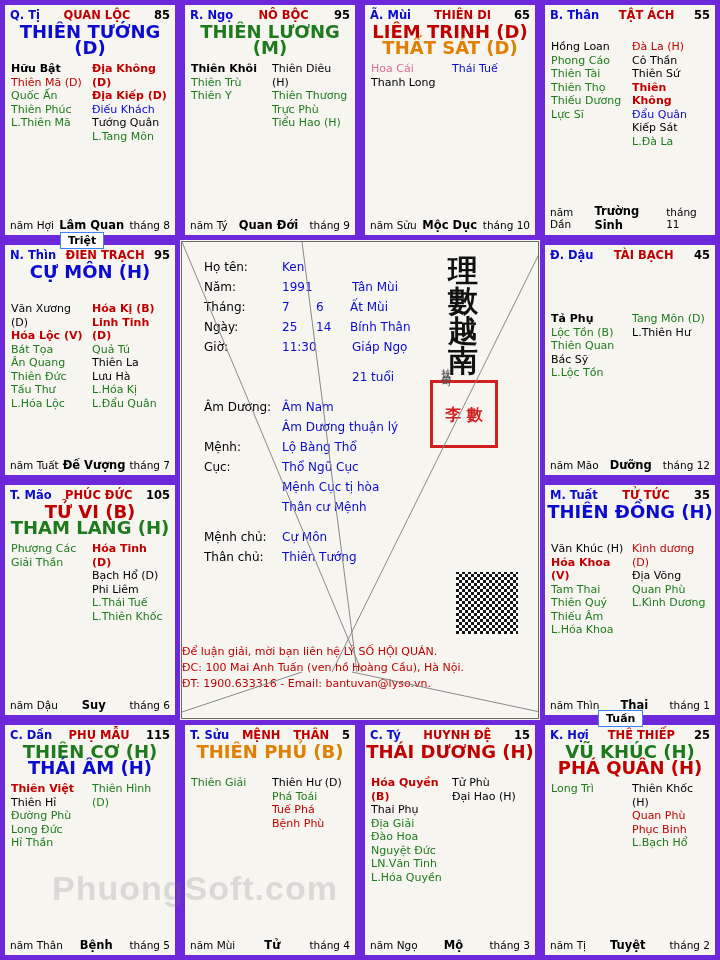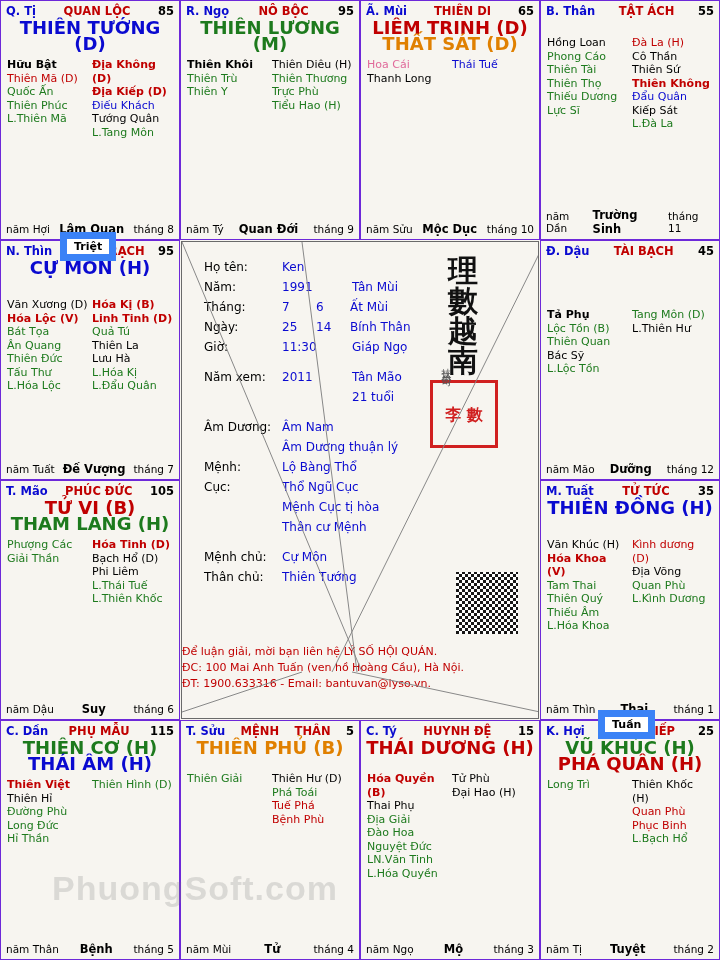--- a/index.html
+++ b/index.html
@@ -12,21 +12,21 @@
     position:relative;
     overflow:hidden;
   }
   #grid{
     position:absolute;inset:0;
     display:grid;
     grid-template-columns:180px 180px 180px 180px;
     grid-template-rows:240px 240px 240px 240px;
   }
   .cell{
-    border:1px solid #6d28d9;
+    border:5px solid #6d28d9;
     box-sizing:border-box;
     position:relative;
     padding:0;
     background:transparent;
   }
   .cell .hdr{
     display:flex;justify-content:space-between;align-items:center;
     padding:3px 5px 0 5px;
     font-weight:bold;font-size:11.5px;
   }
@@ -128,21 +128,21 @@
     position:absolute;right:20px;top:330px;
     width:62px;height:62px;
     background:
       repeating-linear-gradient(0deg,#000 0 3px,#fff 3px 6px),
       repeating-linear-gradient(90deg,#000 0 3px,#fff 3px 6px);
     background-blend-mode:difference;
     opacity:.9;
   }
   .tag{
     position:absolute;
-    border:7px solid #3b82f6;
+    border:1px solid #3b82f6;
     background:#fff;
     font-weight:bold;
     font-size:11px;
     padding:1px 7px;
     z-index:5;
   }
   #triet{left:60px;top:232px;}
   #tuan{left:598px;top:710px;}
   .lines{position:absolute;inset:0;pointer-events:none;z-index:4;}
   .wm{
@@ -556,25 +556,20 @@
       <span class="ival2">14</span>
       <span class="ival3">Bính Thân</span>
     </div>
     <div class="irow">
       <span class="ilabel">Giờ:</span>
       <span class="ival">11:30</span>
       <span class="ival3">Giáp Ngọ</span>
     </div>
     <div class="gap"></div>
     <div class="irow">
-      <span class="ilabel">Năm xem:</span>
-      <span class="ival">2011</span>
-      <span class="ival3">Tân Mão</span>
-    </div>
-    <div class="irow">
       <span class="ilabel"></span>
       <span class="ival"></span>
       <span class="ival3">21 tuổi</span>
     </div>
     <div class="gap"></div>
     <div class="irow">
       <span class="ilabel">Âm Dương:</span>
       <span class="ival">Âm Nam</span>
     </div>
     <div class="irow">

